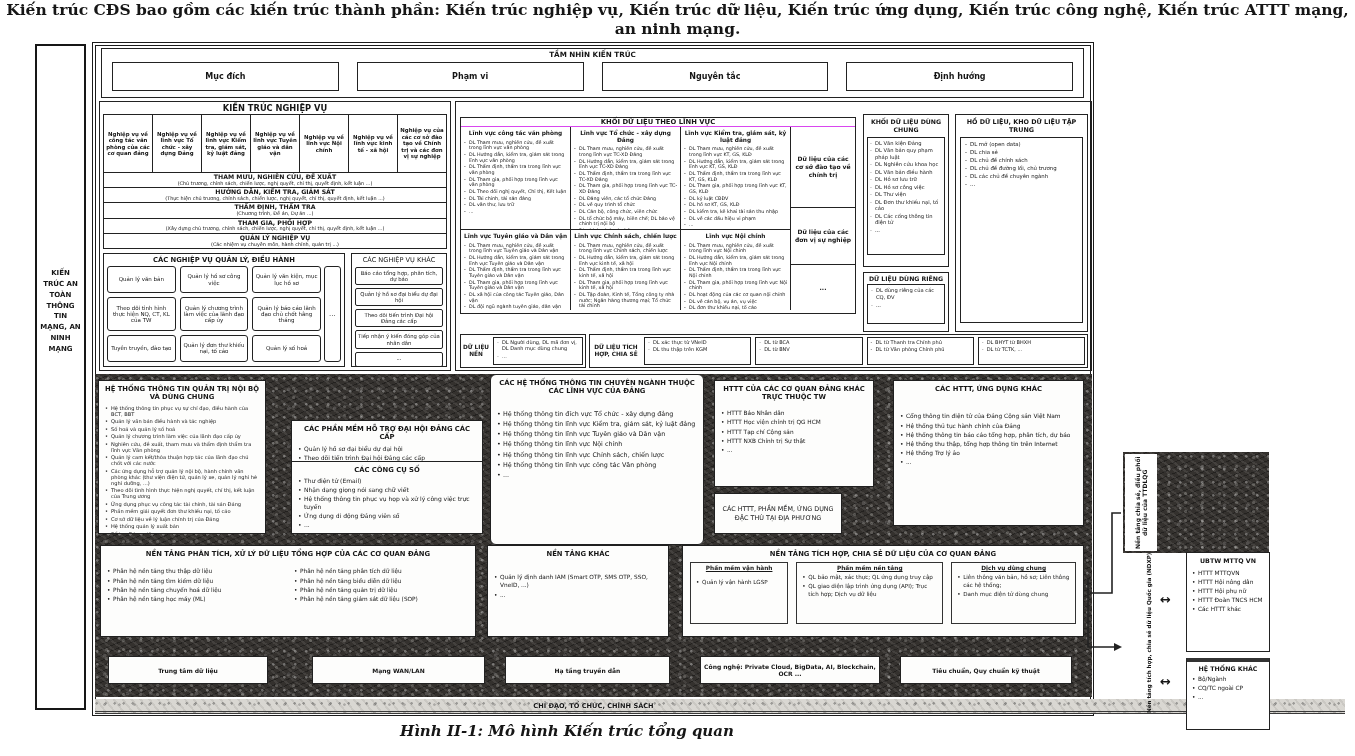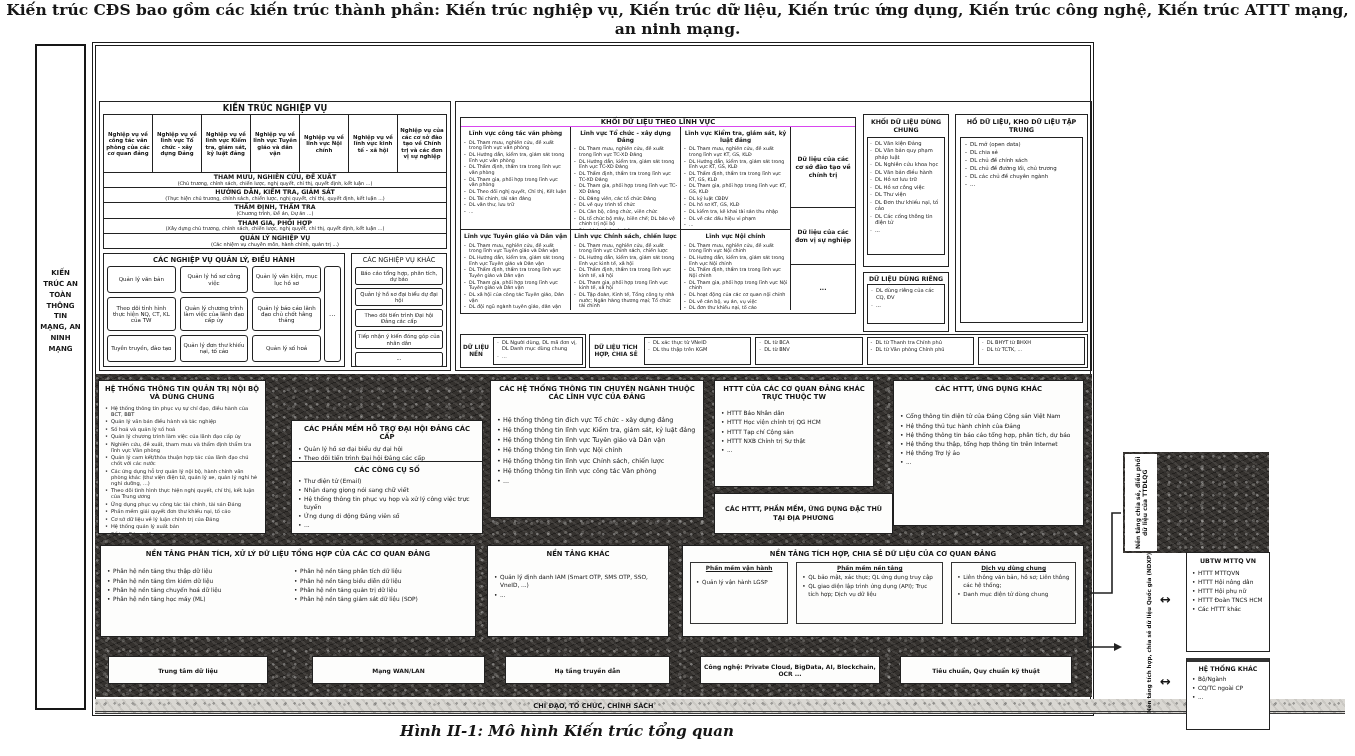--- a/index.html
+++ b/index.html
@@ -61,20 +61,29 @@
 <div id="canvas">
 
   <div class="abs" style="left:0;top:5;width:1355px;text-align:center;font-family:'DejaVu Serif',serif;font-weight:700;font-size:15.5px;">Kiến trúc CĐS bao gồm các kiến trúc thành phần: Kiến trúc nghiệp vụ, Kiến trúc dữ liệu, Kiến trúc ứng dụng, Kiến trúc công nghệ, Kiến trúc ATTT mạng, an ninh mạng.</div>
 
   <div class="abs" style="left:35px;top:44px;width:51px;height:666px;border:2px solid #161616;">
     <div style="padding:222px 3px 0;text-align:center;font-size:7px;font-weight:700;line-height:1.55;">KIẾN TRÚC AN TOÀN THÔNG TIN MẠNG, AN NINH MẠNG</div>
   </div>
 
   <div class="abs" style="left:92px;top:42px;width:1002px;height:674px;border:4px double #1b1b1b;"></div>
 
+  <div class="abs" style="left:101px;top:48px;width:983px;height:50px;border:1.4px solid #222;">
+    <div style="text-align:center;font-size:7.2px;font-weight:700;margin-top:1px;">TẦM NHÌN KIẾN TRÚC</div>
+    <div class="vision-row">
+        <div>Mục đích</div>
+        <div>Phạm vi</div>
+        <div>Nguyên tắc</div>
+        <div>Định hướng</div>
+      </div>
+  </div>
 
   <div class="abs" style="left:99px;top:101px;width:352px;height:270px;border:1.4px solid #222;">
     <div style="text-align:center;font-size:8.3px;font-weight:700;margin:1px 0;">KIẾN TRÚC NGHIỆP VỤ</div>
     <div style="margin:0 3px;border:1.3px solid #222;">
       <div class="biz-cols">
           <div>Nghiệp vụ về công tác văn phòng của các cơ quan đảng</div>
           <div>Nghiệp vụ về lĩnh vực Tổ chức - xây dựng Đảng</div>
           <div>Nghiệp vụ về lĩnh vực Kiểm tra, giám sát, kỷ luật đảng</div>
           <div>Nghiệp vụ về lĩnh vực Tuyên giáo và dân vận</div>
           <div>Nghiệp vụ về lĩnh vực Nội chính</div>
@@ -325,21 +334,21 @@
       <h4>CÁC CÔNG CỤ SỐ</h4>
       <div class="dot" style="font-size:6px;line-height:1.25;">
           <div>Thư điện tử (Email)</div>
           <div>Nhận dạng giọng nói sang chữ viết</div>
           <div>Hệ thống thông tin phục vụ họp và xử lý công việc trực tuyến</div>
           <div>Ứng dụng di động Đảng viên số</div>
           <div>...</div>
         </div>
     </div>
 
-    <div class="appbox" style="left:395px;top:6px;width:214px;height:138px;">
+    <div class="appbox" style="left:395px;top:0;width:214px;height:171px;border-radius:6px;">
       <h4>CÁC HỆ THỐNG THÔNG TIN CHUYÊN NGÀNH THUỘC CÁC LĨNH VỰC CỦA ĐẢNG</h4>
       <div class="dot" style="font-size:6.4px;line-height:1.35;margin-top:14px;">
           <div>Hệ thống thông tin đích vực Tổ chức - xây dựng đảng</div>
           <div>Hệ thống thông tin lĩnh vực Kiểm tra, giám sát, kỷ luật đảng</div>
           <div>Hệ thống thông tin lĩnh vực Tuyên giáo và Dân vận</div>
           <div>Hệ thống thông tin lĩnh vực Nội chính</div>
           <div>Hệ thống thông tin lĩnh vực Chính sách, chiến lược</div>
           <div>Hệ thống thông tin lĩnh vực công tác Văn phòng</div>
           <div>...</div>
         </div>
@@ -349,21 +358,21 @@
       <h4>HTTT CỦA CÁC CƠ QUAN ĐẢNG KHÁC TRỰC THUỘC TW</h4>
       <div class="dot" style="font-size:5.8px;line-height:1.35;margin-top:8px;">
           <div>HTTT Báo Nhân dân</div>
           <div>HTTT Học viện chính trị QG HCM</div>
           <div>HTTT Tạp chí Cộng sản</div>
           <div>HTTT NXB Chính trị Sự thật</div>
           <div>...</div>
         </div>
     </div>
 
-    <div class="appbox ctr" style="left:619px;top:119px;width:179px;height:41px;font-size:6.4px;font-weight:700;line-height:1.3;">CÁC HTTT, PHẦN MỀM, ỨNG DỤNG ĐẶC THÙ TẠI ĐỊA PHƯƠNG</div>
+    <div class="appbox ctr" style="left:619px;top:119px;width:128px;height:41px;font-size:6.4px;font-weight:400;line-height:1.3;">CÁC HTTT, PHẦN MỀM, ỨNG DỤNG ĐẶC THÙ TẠI ĐỊA PHƯƠNG</div>
 
     <div class="appbox" style="left:798px;top:6px;width:191px;height:146px;">
       <h4>CÁC HTTT, ỨNG DỤNG KHÁC</h4>
       <div class="dot" style="font-size:5.9px;line-height:1.3;margin-top:20px;">
           <div>Cổng thông tin điện tử của Đảng Cộng sản Việt Nam</div>
           <div>Hệ thống thủ tục hành chính của Đảng</div>
           <div>Hệ thống thông tin báo cáo tổng hợp, phân tích, dự báo</div>
           <div>Hệ thống thu thập, tổng hợp thông tin trên Internet</div>
           <div>Hệ thống Trợ lý ảo</div>
           <div>...</div>

